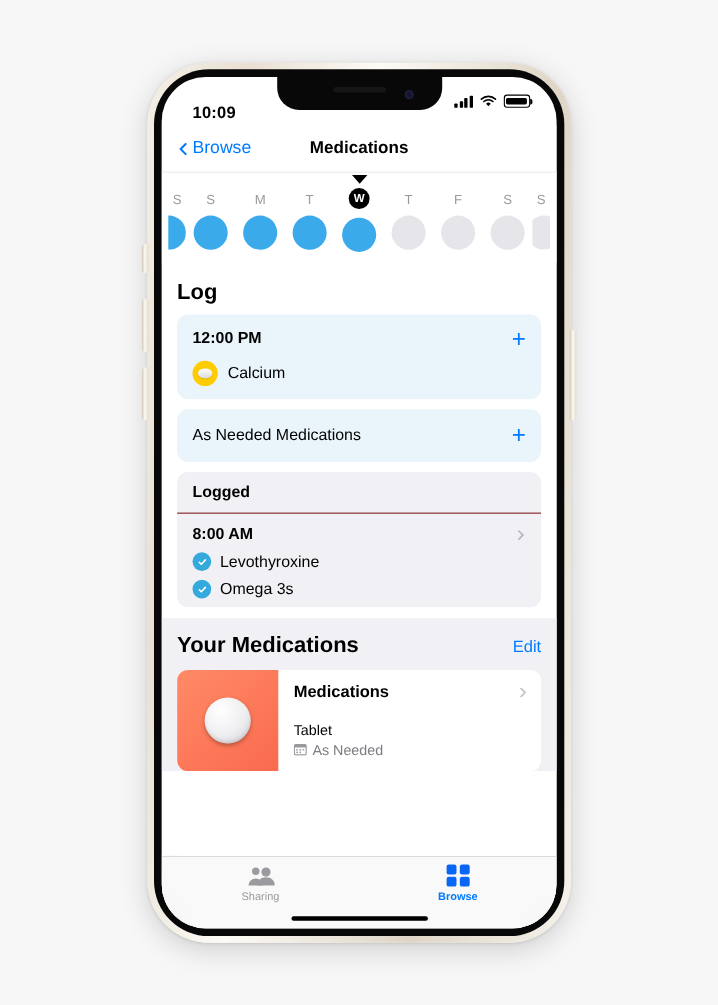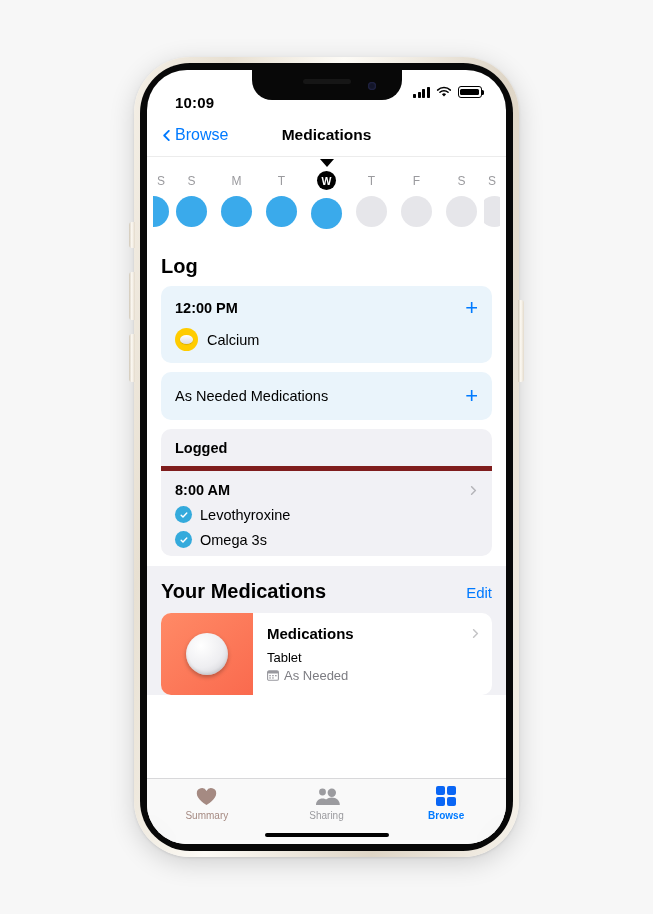--- a/index.html
+++ b/index.html
@@ -174,21 +174,21 @@
   }
   .med-name { font-size: 14.5px; color: #000; }
 
   .card.single { padding: 13px 14px; }
   .card.single .card-title { font-size: 14.5px; color: #000; }
 
   
   .logged-card { background: #f1f1f5; border-radius: 10px; overflow: hidden; margin-bottom: 10px; }
   .logged-head {
     padding: 11px 14px 10px; font-size: 14.5px; font-weight: bold; color: #000;
-    border-bottom: 5px solid #7f1d1d;
+    border-bottom: 1px solid #7f1d1d;
   }
   .logged-body { padding: 11px 14px 8px; }
   .logged-row1 { display: flex; align-items: center; justify-content: space-between; }
   .logged-time { font-size: 14.5px; font-weight: bold; color: #000; }
   .chev-r { width: 9px; height: 9px; opacity: .45; }
   .check-line { display: flex; align-items: center; gap: 8px; margin-top: 8px; }
   .check {
     width: 17px; height: 17px; border-radius: 50%;
     background: #34aadc; display: flex; align-items: center; justify-content: center;
     flex: 0 0 auto;
@@ -210,21 +210,21 @@
     background: linear-gradient(140deg,#ff8a66 0%,#fa6a4e 100%);
     display: flex; align-items: center; justify-content: center;
   }
   .tile-thumb > i {
     display: block; width: 42px; height: 42px; border-radius: 50%;
     background: radial-gradient(circle at 36% 30%, #ffffff 0%, #eeeef1 55%, #c9c9cf 100%);
     box-shadow: 0 2px 4px rgba(0,0,0,.28), inset 0 -2px 3px rgba(0,0,0,.10);
   }
   .tile-body { flex: 1; padding: 12px 12px 12px 14px; position: relative; }
   .tile-name { font-size: 15px; font-weight: bold; color: #000; }
-  .tile-form { font-size: 13px; color: #000; margin-top: 8px; }
+  .tile-form { font-size: 13px; color: #000; margin-top: 18px; }
   .tile-sched { display: flex; align-items: center; gap: 5px; margin-top: 3px; }
   .cal-icon { width: 12px; height: 11px; flex: 0 0 auto; }
   .tile-sched-label { font-size: 13px; color: #7c7c82; }
   .tile-chev { position: absolute; right: 12px; top: 16px; width: 9px; height: 9px; opacity: .4; }
 
   
   .tabbar {
     position: absolute; left: 0; right: 0; bottom: 0; height: 66px;
     background: rgba(249,249,249,.96);
     border-top: .5px solid #d8d8da;
@@ -418,28 +418,20 @@
                     <path d="M3.5 1 L8.5 6 L3.5 11" stroke="#6b6b70" stroke-width="2" fill="none" stroke-linecap="round" stroke-linejoin="round"></path>
                   </svg>
                 </div>
               </div>
             </div>
         </div>
 
       </div>
 
       <div class="tabbar">
-        <div class="tab summary">
-          <span class="tab-icon">
-            <svg width="21" height="19" viewBox="0 0 21 19">
-              <path d="M10.5 18S.8 12.3.8 6.4A5.1 5.1 0 0 1 10.5 4 5.1 5.1 0 0 1 20.2 6.4C20.2 12.3 10.5 18 10.5 18Z" fill="#a58a82"></path>
-            </svg>
-          </span>
-          <span class="tab-label">Summary</span>
-        </div>
         <div class="tab sharing">
           <span class="tab-icon">
             <svg width="26" height="19" viewBox="0 0 26 19">
               <circle cx="8.5" cy="5" r="3.4" fill="#9b9b9f"></circle>
               <path d="M2 18c0-3.8 2.9-6.4 6.5-6.4S15 14.2 15 18Z" fill="#9b9b9f"></path>
               <circle cx="17.8" cy="5.8" r="4.2" fill="#9b9b9f"></circle>
               <path d="M9.8 18c0-4.4 3.4-7.4 8-7.4s8 3 8 7.4Z" fill="#9b9b9f"></path>
             </svg>
           </span>
           <span class="tab-label">Sharing</span>

